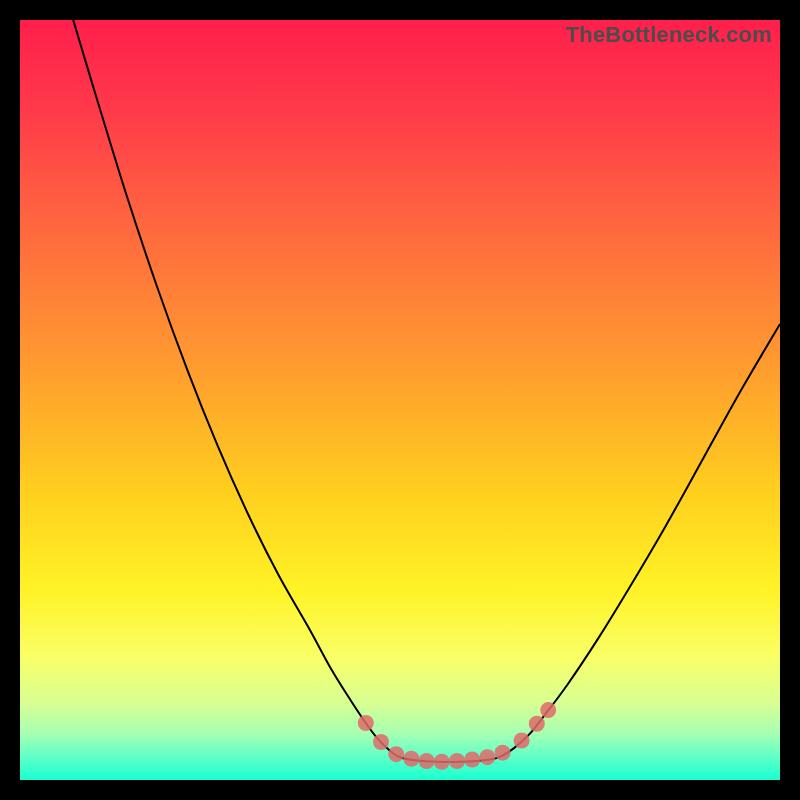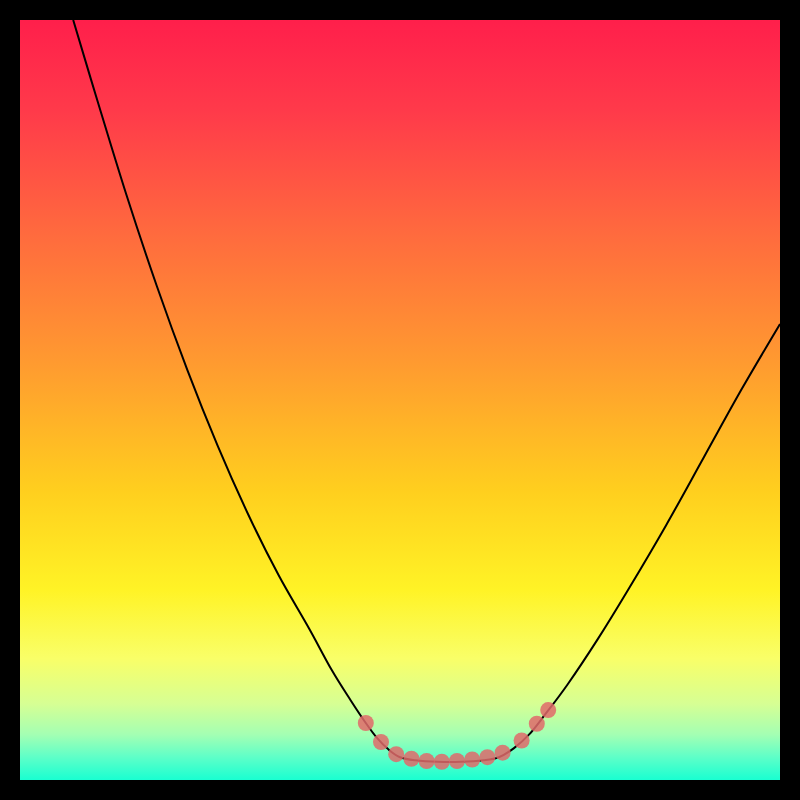--- a/index.html
+++ b/index.html
@@ -71,13 +71,14 @@
         <circle cx="421.80" cy="741.76" r="8" fill="#e06a6a" fill-opacity="0.85"></circle>
         <circle cx="437.00" cy="741.00" r="8" fill="#e06a6a" fill-opacity="0.85"></circle>
         <circle cx="452.20" cy="739.48" r="8" fill="#e06a6a" fill-opacity="0.85"></circle>
         <circle cx="467.40" cy="737.20" r="8" fill="#e06a6a" fill-opacity="0.85"></circle>
         <circle cx="482.60" cy="732.64" r="8" fill="#e06a6a" fill-opacity="0.85"></circle>
         <circle cx="501.60" cy="720.48" r="8" fill="#e06a6a" fill-opacity="0.85"></circle>
         <circle cx="516.80" cy="703.76" r="8" fill="#e06a6a" fill-opacity="0.85"></circle>
         <circle cx="528.20" cy="690.08" r="8" fill="#e06a6a" fill-opacity="0.85"></circle>
       </g>
   </svg>
+  <div class="watermark">TheBottleneck.com</div>
 </div>
 
 </body></html>

